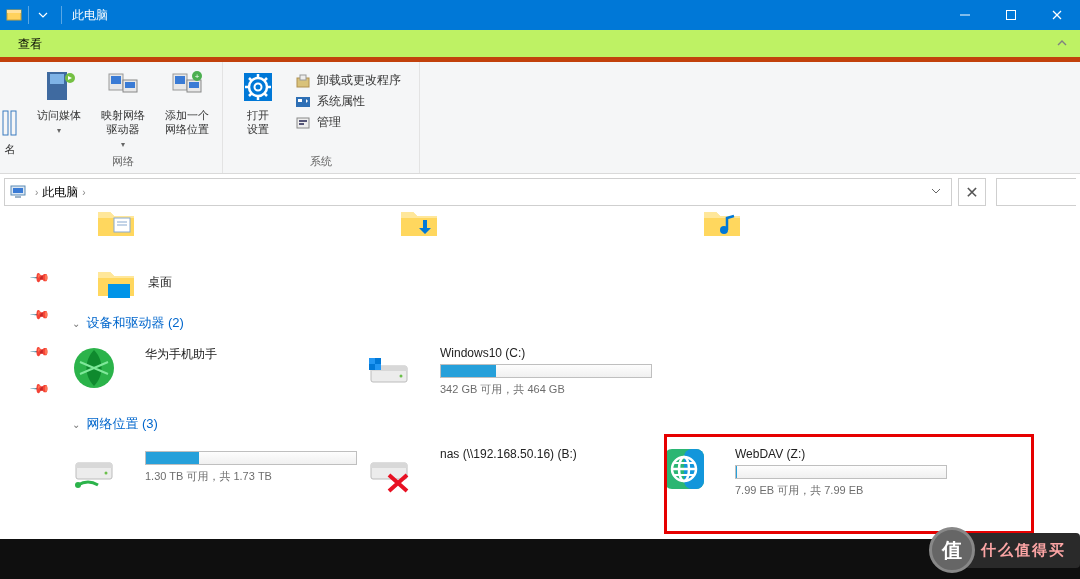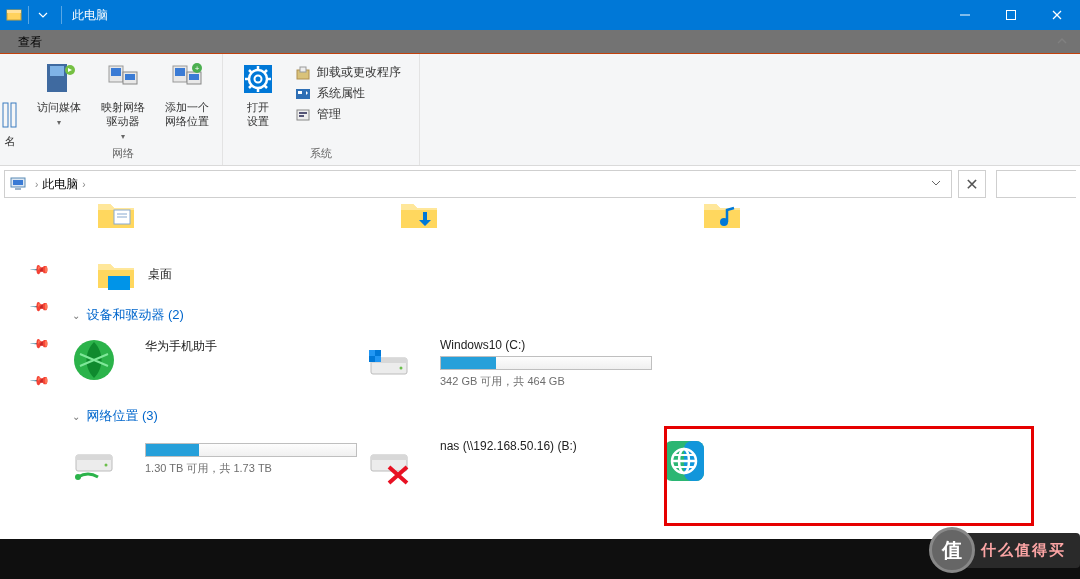--- a/index.html
+++ b/index.html
@@ -9,21 +9,21 @@
 .titlebar { height: 30px; background: #0078d7; display: flex; align-items: center; color: #fff; font-size: 12px; }
 .titlebar .qat { display: flex; align-items: center; gap: 2px; padding: 0 6px; }
 .titlebar .qat-sep { width: 1px; height: 18px; background: rgba(255,255,255,0.35); margin: 0 4px; }
 .titlebar .qat-icon { width: 16px; height: 16px; display:flex; align-items:center; justify-content:center; }
 .titlebar .title { padding-left: 6px; }
 .titlebar .spacer { flex: 1; }
 .titlebar .winbtn { width: 46px; height: 30px; display: flex; align-items: center; justify-content: center; }
 .titlebar .winbtn svg { stroke: #fff; }
 
 
-.tabrow { height: 24px; background: #737373; border-bottom: 1px solid #c2410c; display: flex; align-items: center; padding-left: 8px; font-size: 12px; }
+.tabrow { height: 32px; background: #bef264; border-bottom: 5px solid #c2410c; display: flex; align-items: center; padding-left: 8px; font-size: 12px; }
 .tabrow .tab { padding: 4px 10px 3px; }
 .tabrow .spacer { flex:1; }
 .tabrow .collapse { width: 28px; text-align:center; color:#666; font-size:11px; padding-right:8px;}
 
 
 .ribbon { height: 112px; background: #f5f6f7; border-bottom: 1px solid #dadada; display: flex; }
 .ribbon-group { display: flex; flex-direction: column; align-items: center; padding: 2px 6px 0; border-right: 1px solid #e3e3e3; }
 .ribbon-group .items { display: flex; gap: 6px; flex:1; align-items:flex-start; padding-top:4px;}
 .rbtn { display:flex; flex-direction:column; align-items:center; width:58px; font-size:11px; color:#333; text-align:center; line-height:14px; gap:2px;}
 .rbtn .ico { width:40px; height:38px; display:flex; align-items:center; justify-content:center; }
@@ -379,20 +379,27 @@
           <svg width="48" height="48">
               <rect x="4" y="4" width="40" height="40" rx="8" fill="#2bb673"></rect>
               <rect x="24" y="4" width="20" height="40" rx="8" fill="#1296db" style="rx:0 8 8 0"></rect>
               <circle cx="24" cy="24" r="12" fill="none" stroke="#fff" stroke-width="2.5"></circle>
               <ellipse cx="24" cy="24" rx="5" ry="12" fill="none" stroke="#fff" stroke-width="2.5"></ellipse>
               <line x1="12" y1="24" x2="36" y2="24" stroke="#fff" stroke-width="2.5"></line>
               <line x1="14" y1="18" x2="34" y2="18" stroke="#fff" stroke-width="2"></line>
               <line x1="14" y1="30" x2="34" y2="30" stroke="#fff" stroke-width="2"></line>
             </svg>
         </div>
+        <div class="tbody">
+          <div class="tname">WebDAV (Z:)</div>
+          <div class="tbar">
+              <div class="fill" style="width:0.3%;"></div>
+            </div>
+          <div class="tsub">7.99 EB 可用，共 7.99 EB</div>
+        </div>
       </div>
     </div>
 
     <div class="highlight-box" style="left:608px; top:224px; width:370px; height:100px;"></div>
   </div>
 </div>
 
 <div class="darkstrip"></div>
 <div class="badge">
   <div class="circ">值</div>

